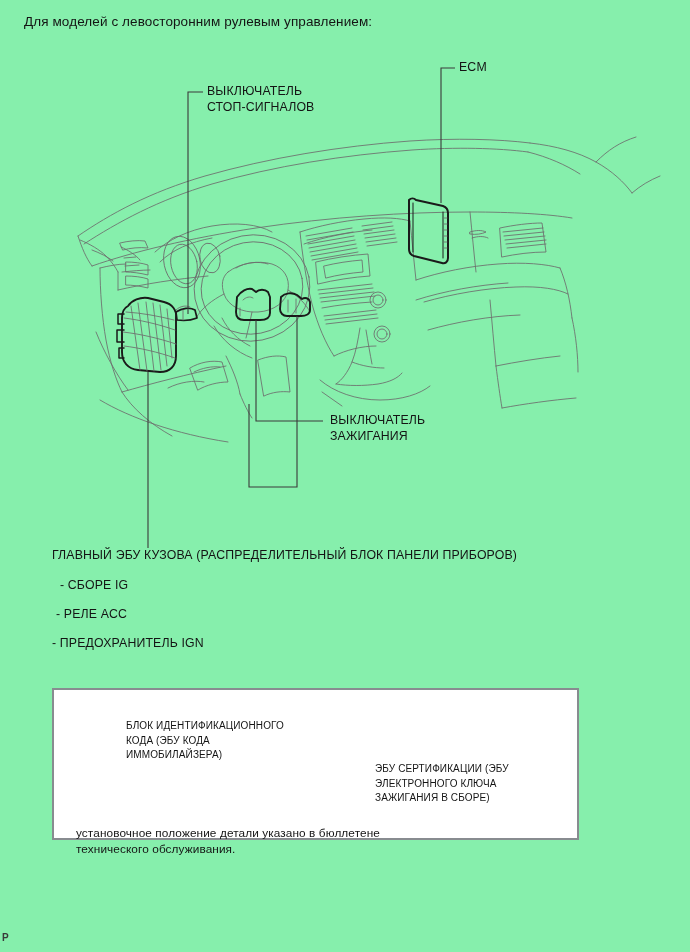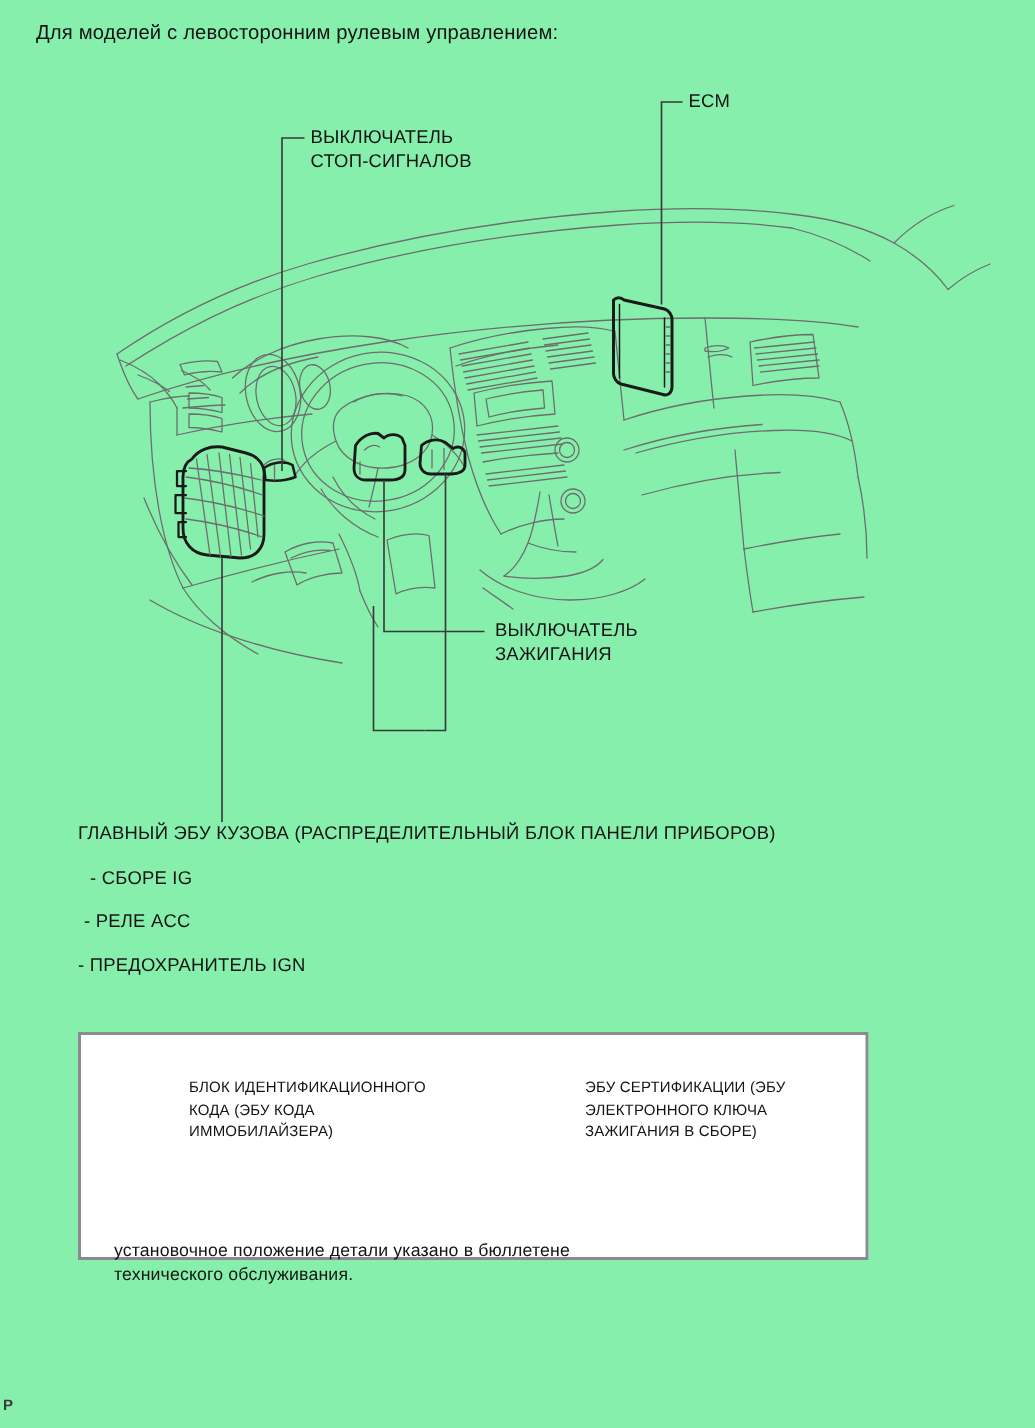--- a/index.html
+++ b/index.html
@@ -363,21 +363,21 @@
   <div class="list-row" style="left:56px; top:607px;">- РЕЛЕ ACC</div>
 
   <div class="list-row" style="left:52px; top:636px;">- ПРЕДОХРАНИТЕЛЬ IGN</div>
 
   <div class="legend-box"></div>
 
   <div class="legend-text" style="left:126px; top:719px; width:200px;">БЛОК ИДЕНТИФИКАЦИОННОГО
 КОДА (ЭБУ КОДА
 ИММОБИЛАЙЗЕРА)</div>
 
-  <div class="legend-text" style="left:375px; top:719px; width:185px;margin-left:15px;">ЭБУ СЕРТИФИКАЦИИ (ЭБУ
+  <div class="legend-text" style="left:375px; top:762px; width:185px;">ЭБУ СЕРТИФИКАЦИИ (ЭБУ
 ЭЛЕКТРОННОГО КЛЮЧА
 ЗАЖИГАНИЯ В СБОРЕ)</div>
 
   <div class="legend-note">установочное положение детали указано в бюллетене
 технического обслуживания.</div>
 
   <div class="page-mark">P</div>
 
 </div>
 

